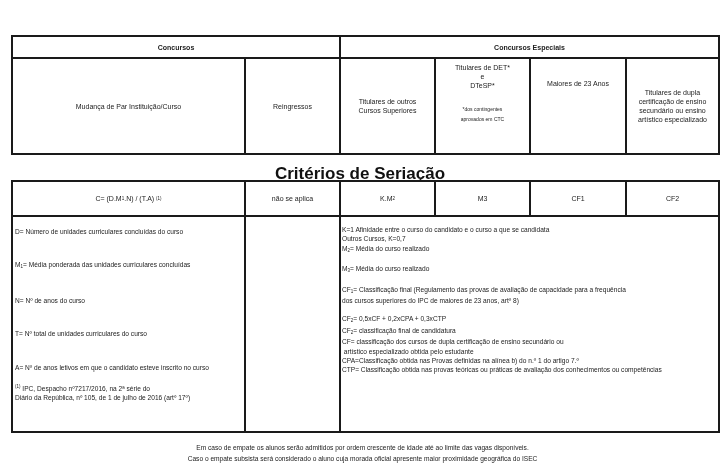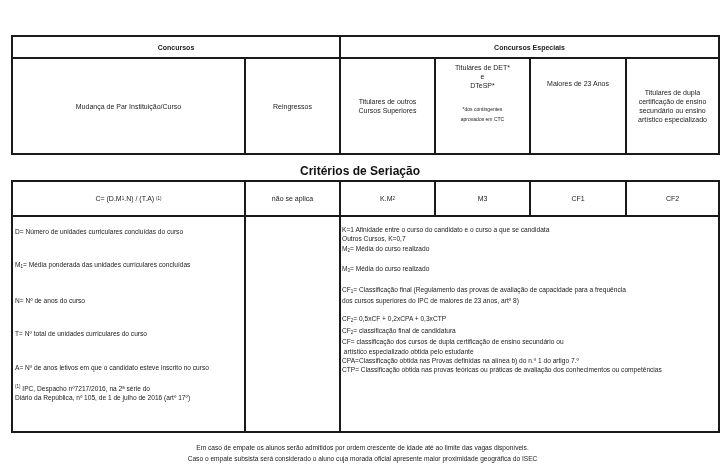--- a/index.html
+++ b/index.html
@@ -10,21 +10,21 @@
     .cell { position: absolute; display: flex; align-items: center; justify-content: center; text-align: center; font-size: 7px; line-height: 9px; color: #222; }
     .vline { position: absolute; width: 2px; background: #1a1a1a; }
     .hline { position: absolute; height: 2px; background: #1a1a1a; }
 
     #t1 { left: 11px; top: 35px; width: 709px; height: 120px; }
     #t2 { left: 11px; top: 180px; width: 709px; height: 253px; }
 
     .hdr { font-weight: bold; font-size: 7px; }
     .small { font-size: 5px; line-height: 10px; }
 
-    .section-title { position: absolute; left: 0; width: 720px; top: 164px; text-align: center; font-weight: bold; font-size: 12px; color: #111; }
+    .section-title { position: absolute; left: 0; width: 720px; top: 164px; text-align: center; font-weight: bold; font-size: 17px; color: #111; }
 
     .list { position: absolute; font-size: 6.6px; line-height: 9.4px; color: #222; text-align: left; }
     .list p { white-space: nowrap; }
     sub, sup { font-size: 4.5px; }
     sub { vertical-align: -1px; }
     sup { vertical-align: 3px; }
 
     .footer { position: absolute; left: 0; width: 725px; text-align: center; font-size: 6.6px; line-height: 11px; color: #222; }
   </style>
 </head>

